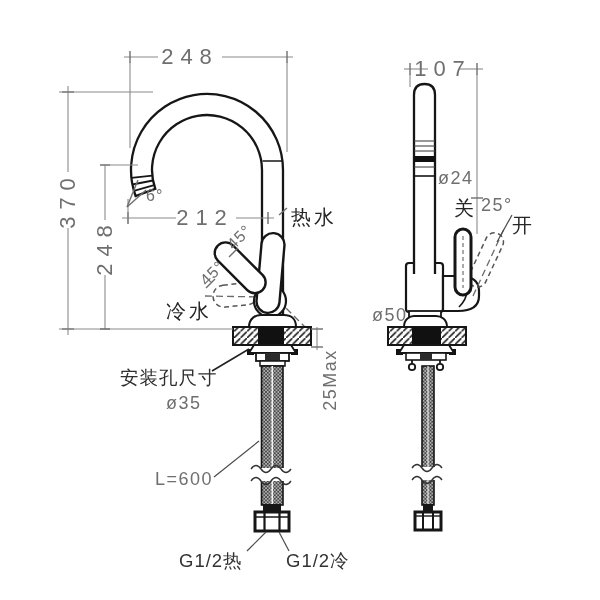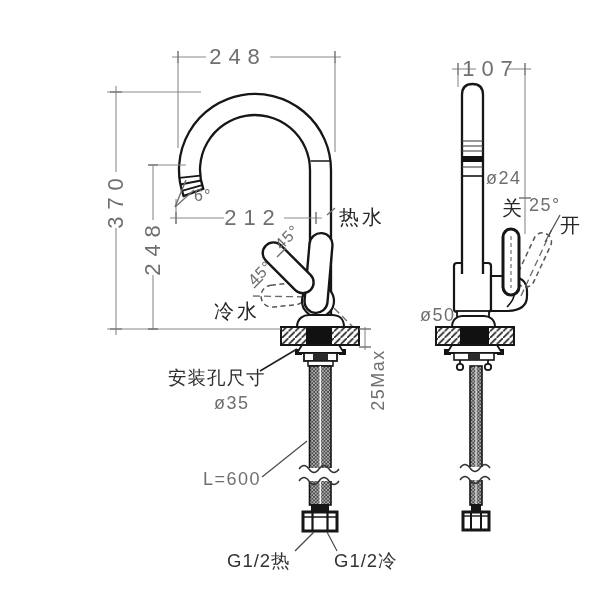--- a/index.html
+++ b/index.html
@@ -1,16 +1,16 @@
 <!DOCTYPE html>
 <html><head>
 <meta charset="utf-8">
 <style>
   html,body{margin:0;padding:0;background:#ffffff;}
-  .canvas{width:532px;height:600px;background:#ffffff;position:relative;overflow:hidden;padding-left:48px;}
+  .canvas{width:532px;height:600px;background:#ffffff;position:relative;overflow:hidden;}
   svg{display:block;}
   text{font-family:"Liberation Sans","DejaVu Sans",sans-serif;}
   .dim{fill:#6f6f6f;font-size:22px;letter-spacing:7px;}
   .dim-sm{fill:#6f6f6f;font-size:18px;letter-spacing:1.5px;}
   .dim-xs{fill:#6f6f6f;font-size:16px;letter-spacing:1px;}
   .cjk{fill:#262626;font-size:20px;letter-spacing:3px;}
   .cjk-sm{fill:#2e2e2e;font-size:18.5px;letter-spacing:1px;}
   .conn{fill:#333333;font-size:18.5px;letter-spacing:1px;}
   .obj{stroke:#161616;fill:#ffffff;}
   .dimline{stroke:#8a8a8a;stroke-width:1.1;fill:none;}

